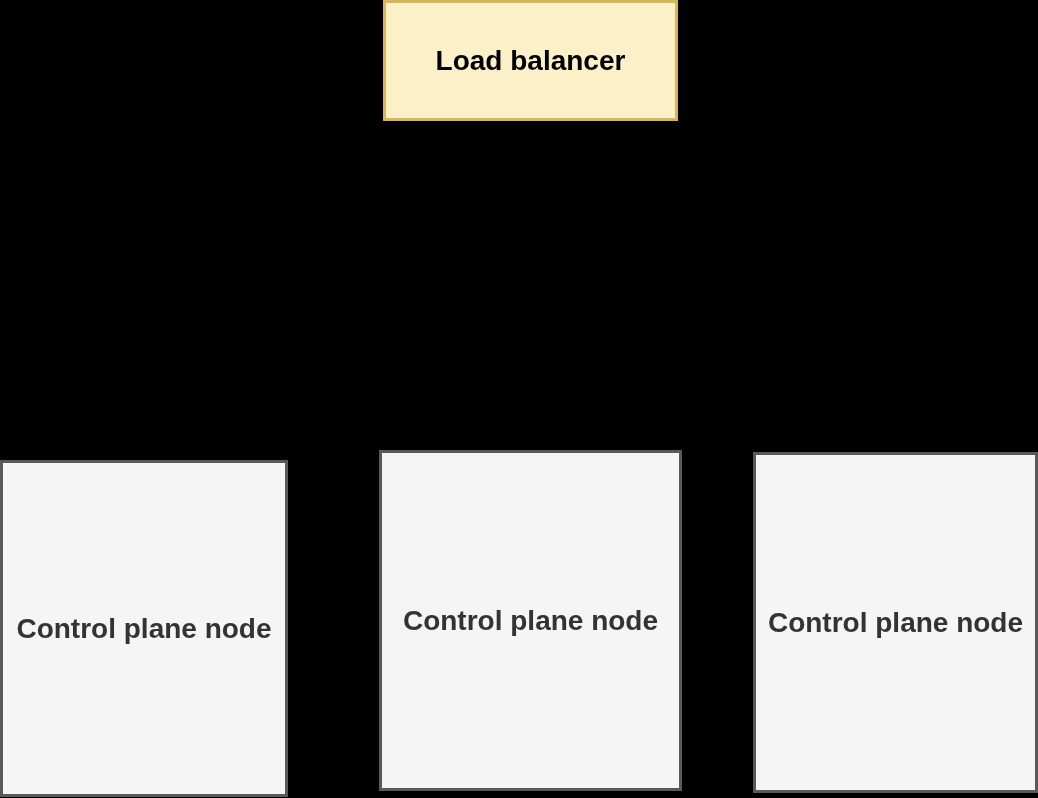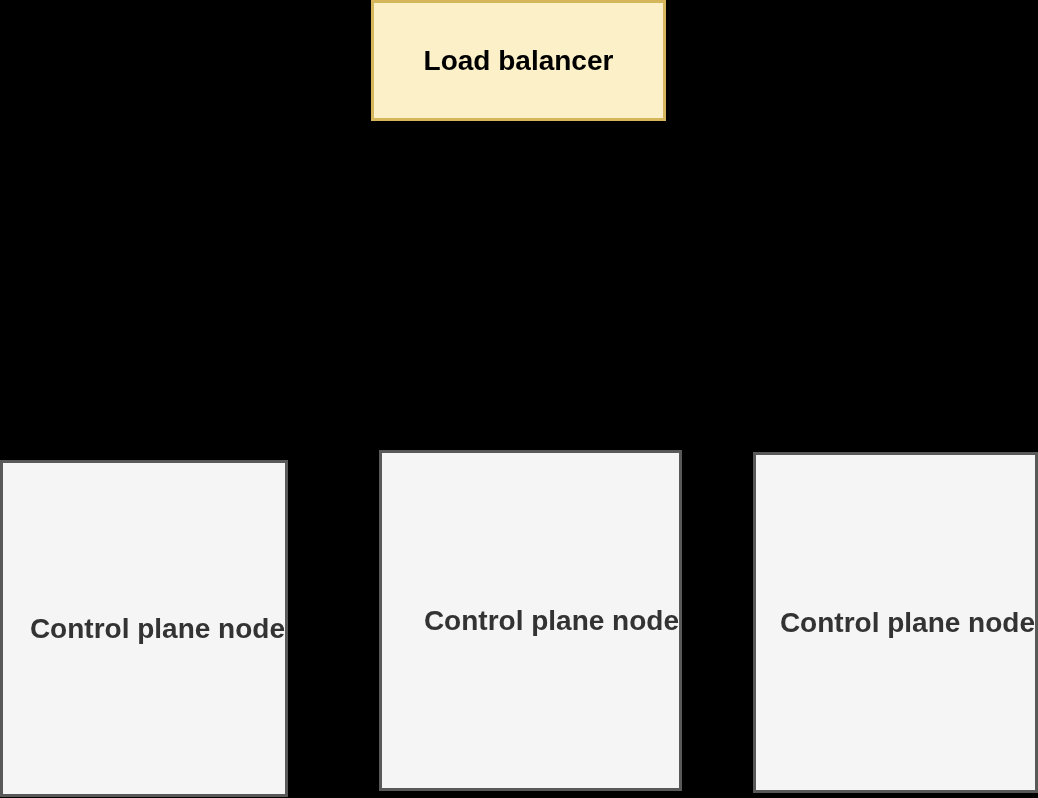--- a/index.html
+++ b/index.html
@@ -17,42 +17,41 @@
   .shape {
     position: absolute;
     box-sizing: border-box;
     display: flex;
     flex-direction: column;
     align-items: center;
     justify-content: center;
     text-align: center;
   }
   .lb-box {
-    left: 371px;
+    left: 383px;
     top: 0px;
     width: 295px;
     height: 121px;
     background: var(--lb-fill, #FCF0C8);
     border: 3px solid var(--lb-border, #D5B65A);
     color: var(--lb-text, #000000);
     font-size: 28px;
     line-height: 31px;
     gap: 34px;
   }
   .lb-title {
     font-weight: bold;
   }
   .node-box {
     background: var(--node-fill, #F5F5F5);
     border: 3px solid var(--node-border, #595959);
     color: var(--node-text, #333333);
     font-size: 28px;
     font-weight: bold;
     line-height: 31px;
-    align-items: flex-end;
   }
   .node-1 { left: 0px;   top: 460px; width: 288px; height: 337px; }
   .node-2 { left: 379px; top: 450px; width: 303px; height: 341px; }
   .node-3 { left: 753px; top: 452px; width: 285px; height: 341px; }
 </style>
 </head>
 <body>
 
 <div>
 

